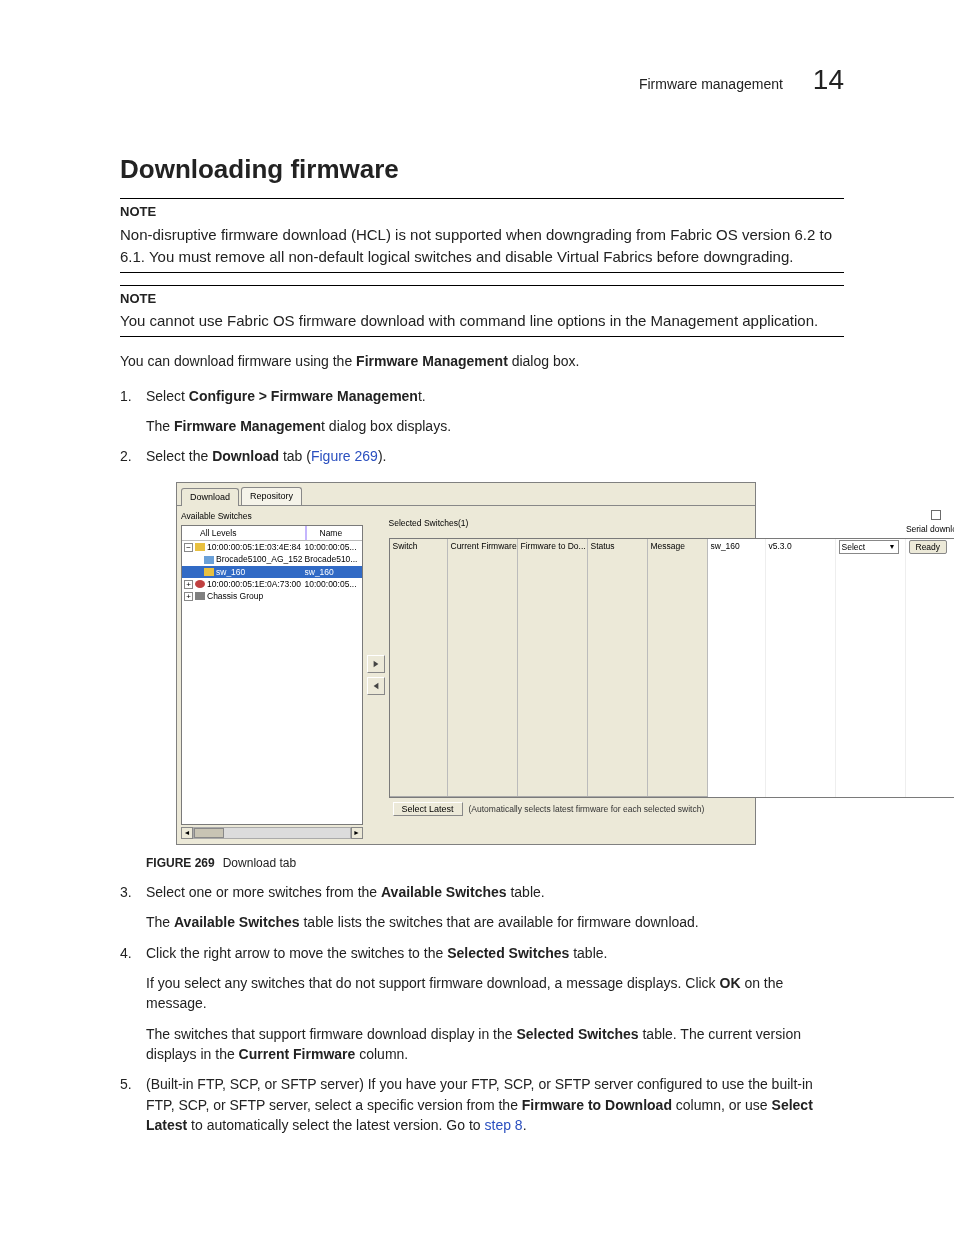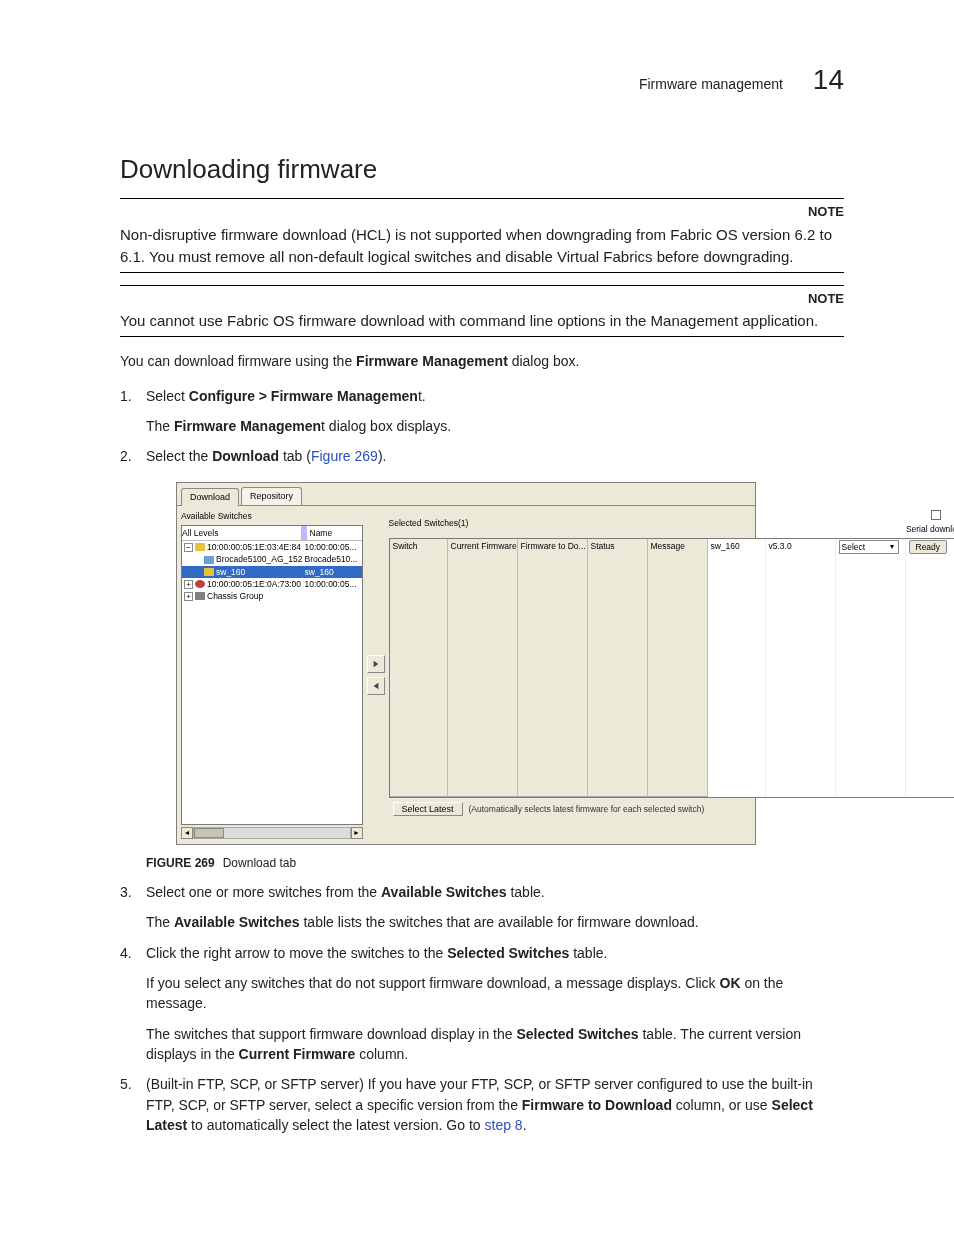--- a/index.html
+++ b/index.html
@@ -18,35 +18,35 @@
     display: flex;
     justify-content: flex-end;
     align-items: baseline;
     gap: 30px;
     margin-bottom: 50px;
   }
   .runhead .sec { font-size: 14px; color: #222; }
   .runhead .chap { font-size: 28px; font-weight: 400; font-family: Arial, sans-serif; }
   h1.title {
     font-family: Arial, sans-serif;
-    font-weight: 400;
+    font-weight: 700;
     font-size: 26px;
     margin-bottom: 10px;
   }
   hr.thin {
     border: none;
     border-top: 1.5px solid #000;
     margin: 10px 0 4px 0;
   }
   hr.thin-close {
     border: none;
     border-top: 1px solid #000;
     margin: 4px 0 12px 0;
   }
-  .note-label { font-weight: 700; font-size: 13px; margin-bottom: 2px; text-align: right; }
+  .note-label { font-weight: 700; font-size: 13px; margin-bottom: 2px; }
   .note-body { font-size: 15px; margin-bottom: 0; }
   .para { margin: 14px 0; }
   ol.steps { list-style: none; padding-left: 0; margin-top: 10px; }
   ol.steps > li { display: flex; margin: 10px 0 6px 0; }
   ol.steps > li .num { width: 26px; flex-shrink: 0; }
   ol.steps > li .body { flex: 1; }
   ol.steps .sub { margin-top: 10px; }
   .bold { font-weight: 700; }
   .link { color: #2a4fbf; cursor: pointer; }
   .figcap { font-size: 12px; margin-top: 10px; }
@@ -74,22 +74,22 @@
   .tab.active { background: #ece9d8; position: relative; top: 1px; }
   .dlg-body {
     border-top: 1px solid #888;
     padding: 4px;
     display: flex;
     gap: 4px;
   }
   .dlg-left { width: 190px; display:flex; flex-direction:column; }
   .tree-wrap { border:1px solid #7a7a7a; background:#fff; height:300px; overflow:hidden; }
   .tree-head { display:flex; border-bottom:1px solid #bbb; font-size:8.5px; }
-  .tree-head .c1 { flex:1; padding:1px 0; border-right:6px solid #c4b5fd;}
-  .tree-head .c2 { width:55px; padding:1px 3px; }
+  .tree-head .c1 { flex:1; padding:1px 18px; border-right:2px solid #c4b5fd;}
+  .tree-head .c2 { width:55px; padding:1px 13px; }
   .tree-body { font-size:8.5px; }
   .tree-row { display:flex; padding:0 2px; white-space:nowrap; align-items:center; gap:2px; }
   .tree-row.selected { background:#316ac5; color:#fff; }
   .tree-row .c1 { flex:1; overflow:hidden; text-overflow:clip; display:flex; align-items:center; gap:2px; }
   .tree-row .c2 { width:55px; overflow:hidden; }
   .exp { display:inline-block; width:9px; height:9px; border:1px solid #888; text-align:center; line-height:7px; font-size:8px; background:#fff; color:#000; }
   .ico { display:inline-block; width:10px; height:8px; }
   .left-hscroll { margin-top:auto; height:14px; background:#ece9d8; display:flex; align-items:center; }
   .hs-track { flex:1; background:#dcdcdc; height:12px; border:1px solid #aaa; position:relative; }
   .hs-thumb { position:absolute; left:0; width:30px; top:0; bottom:0; background:#c8c4b4; border:1px solid #888; }

